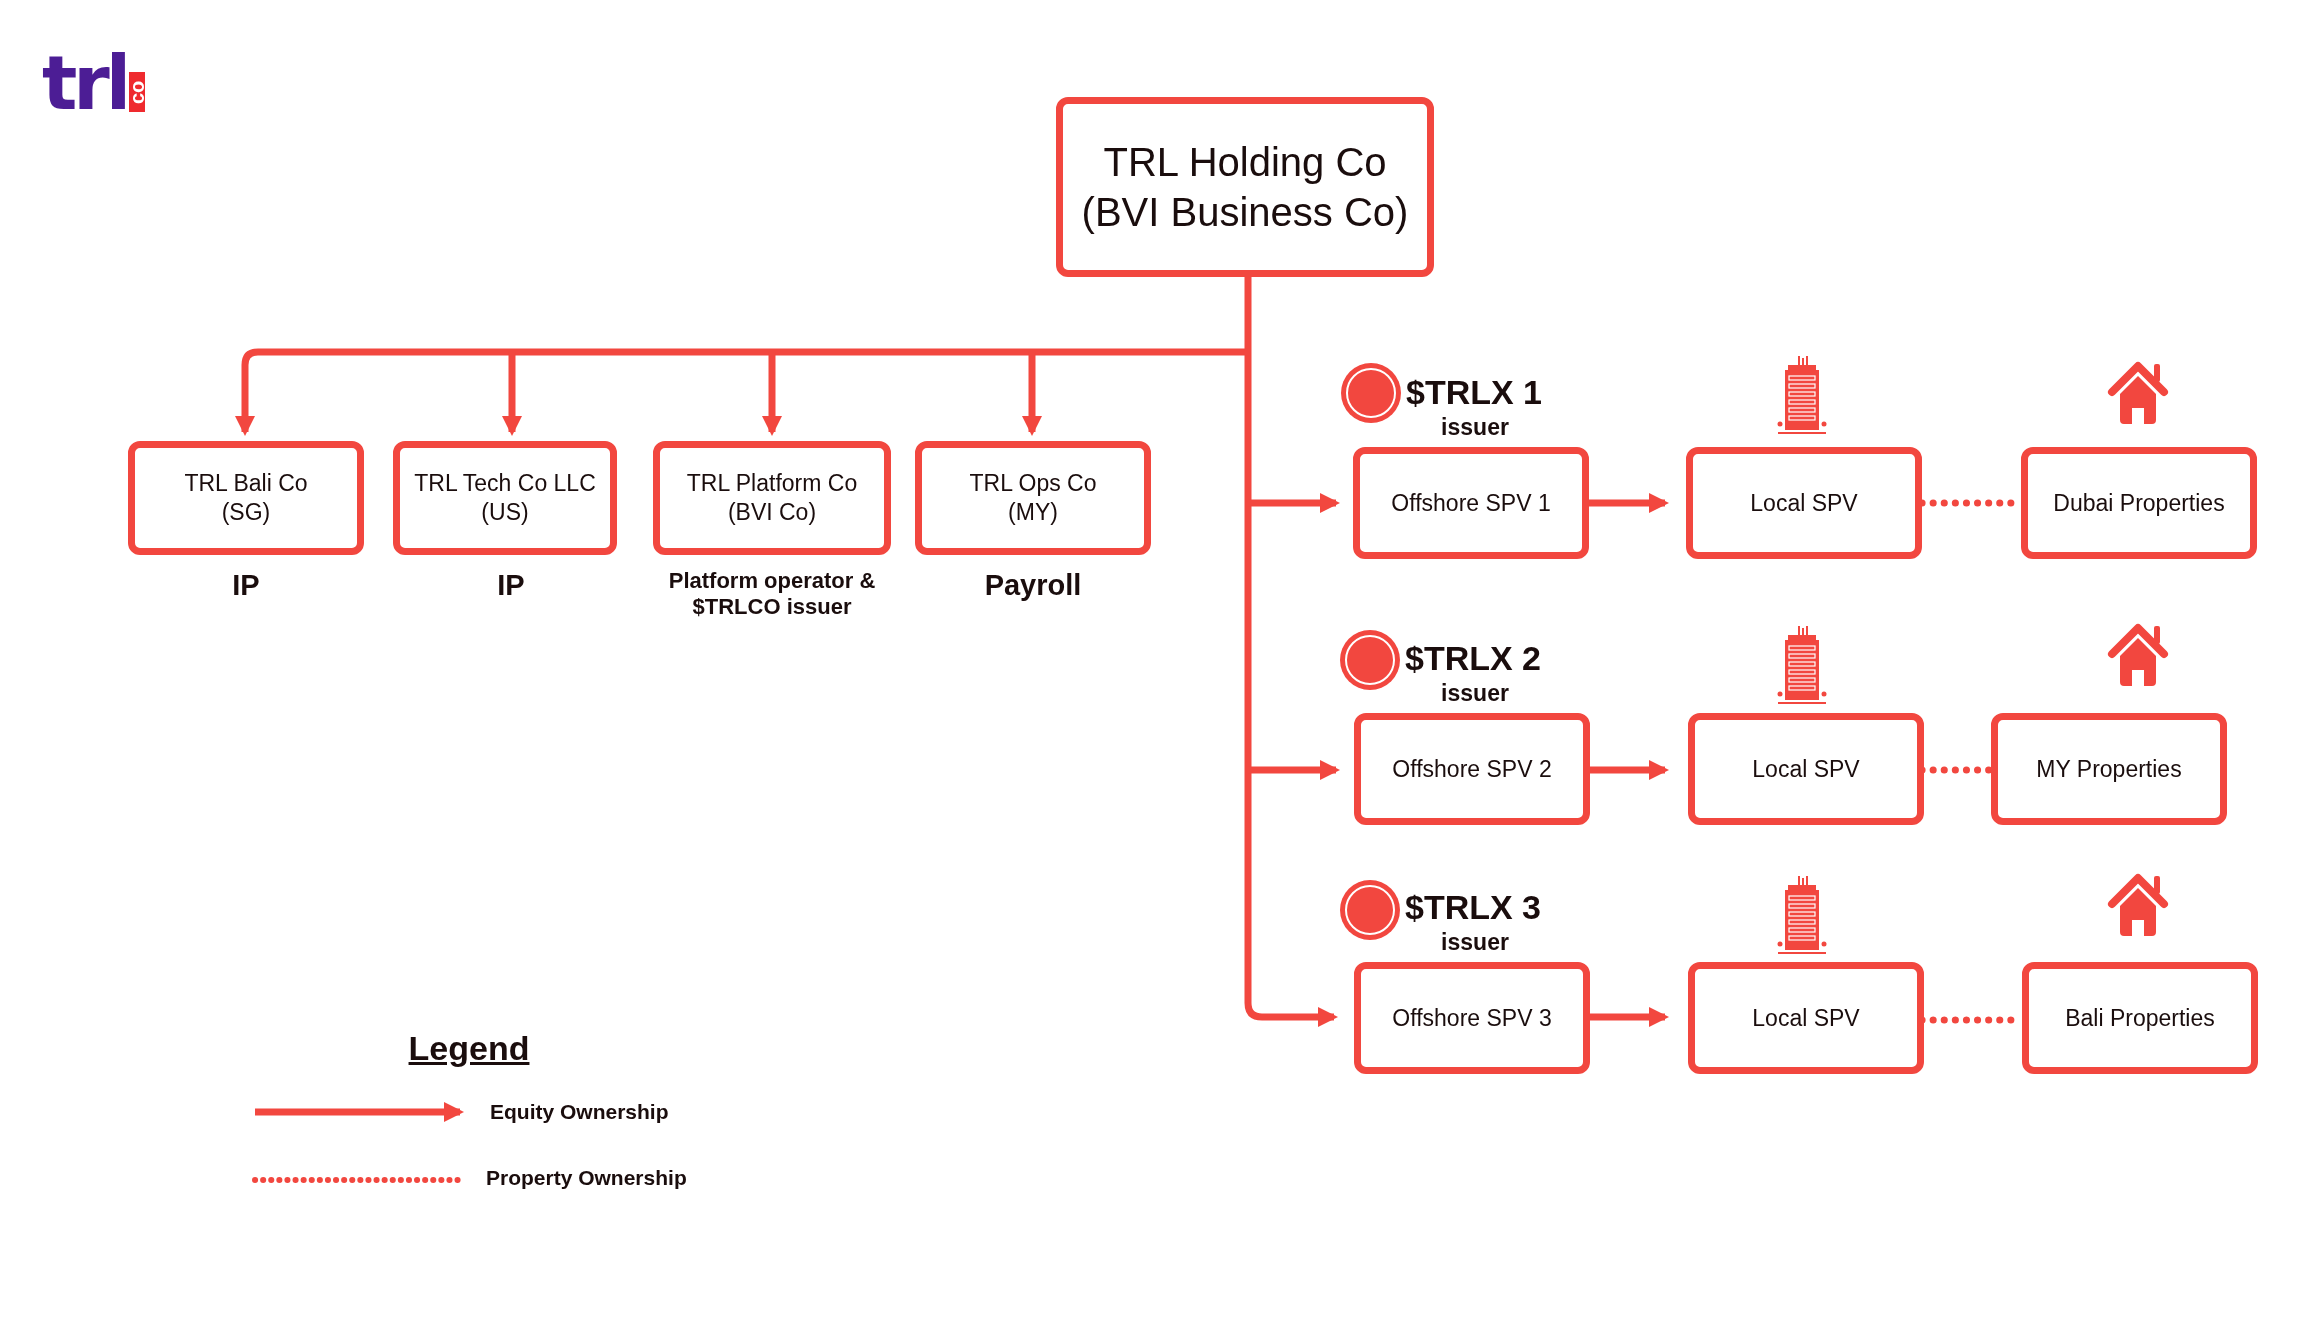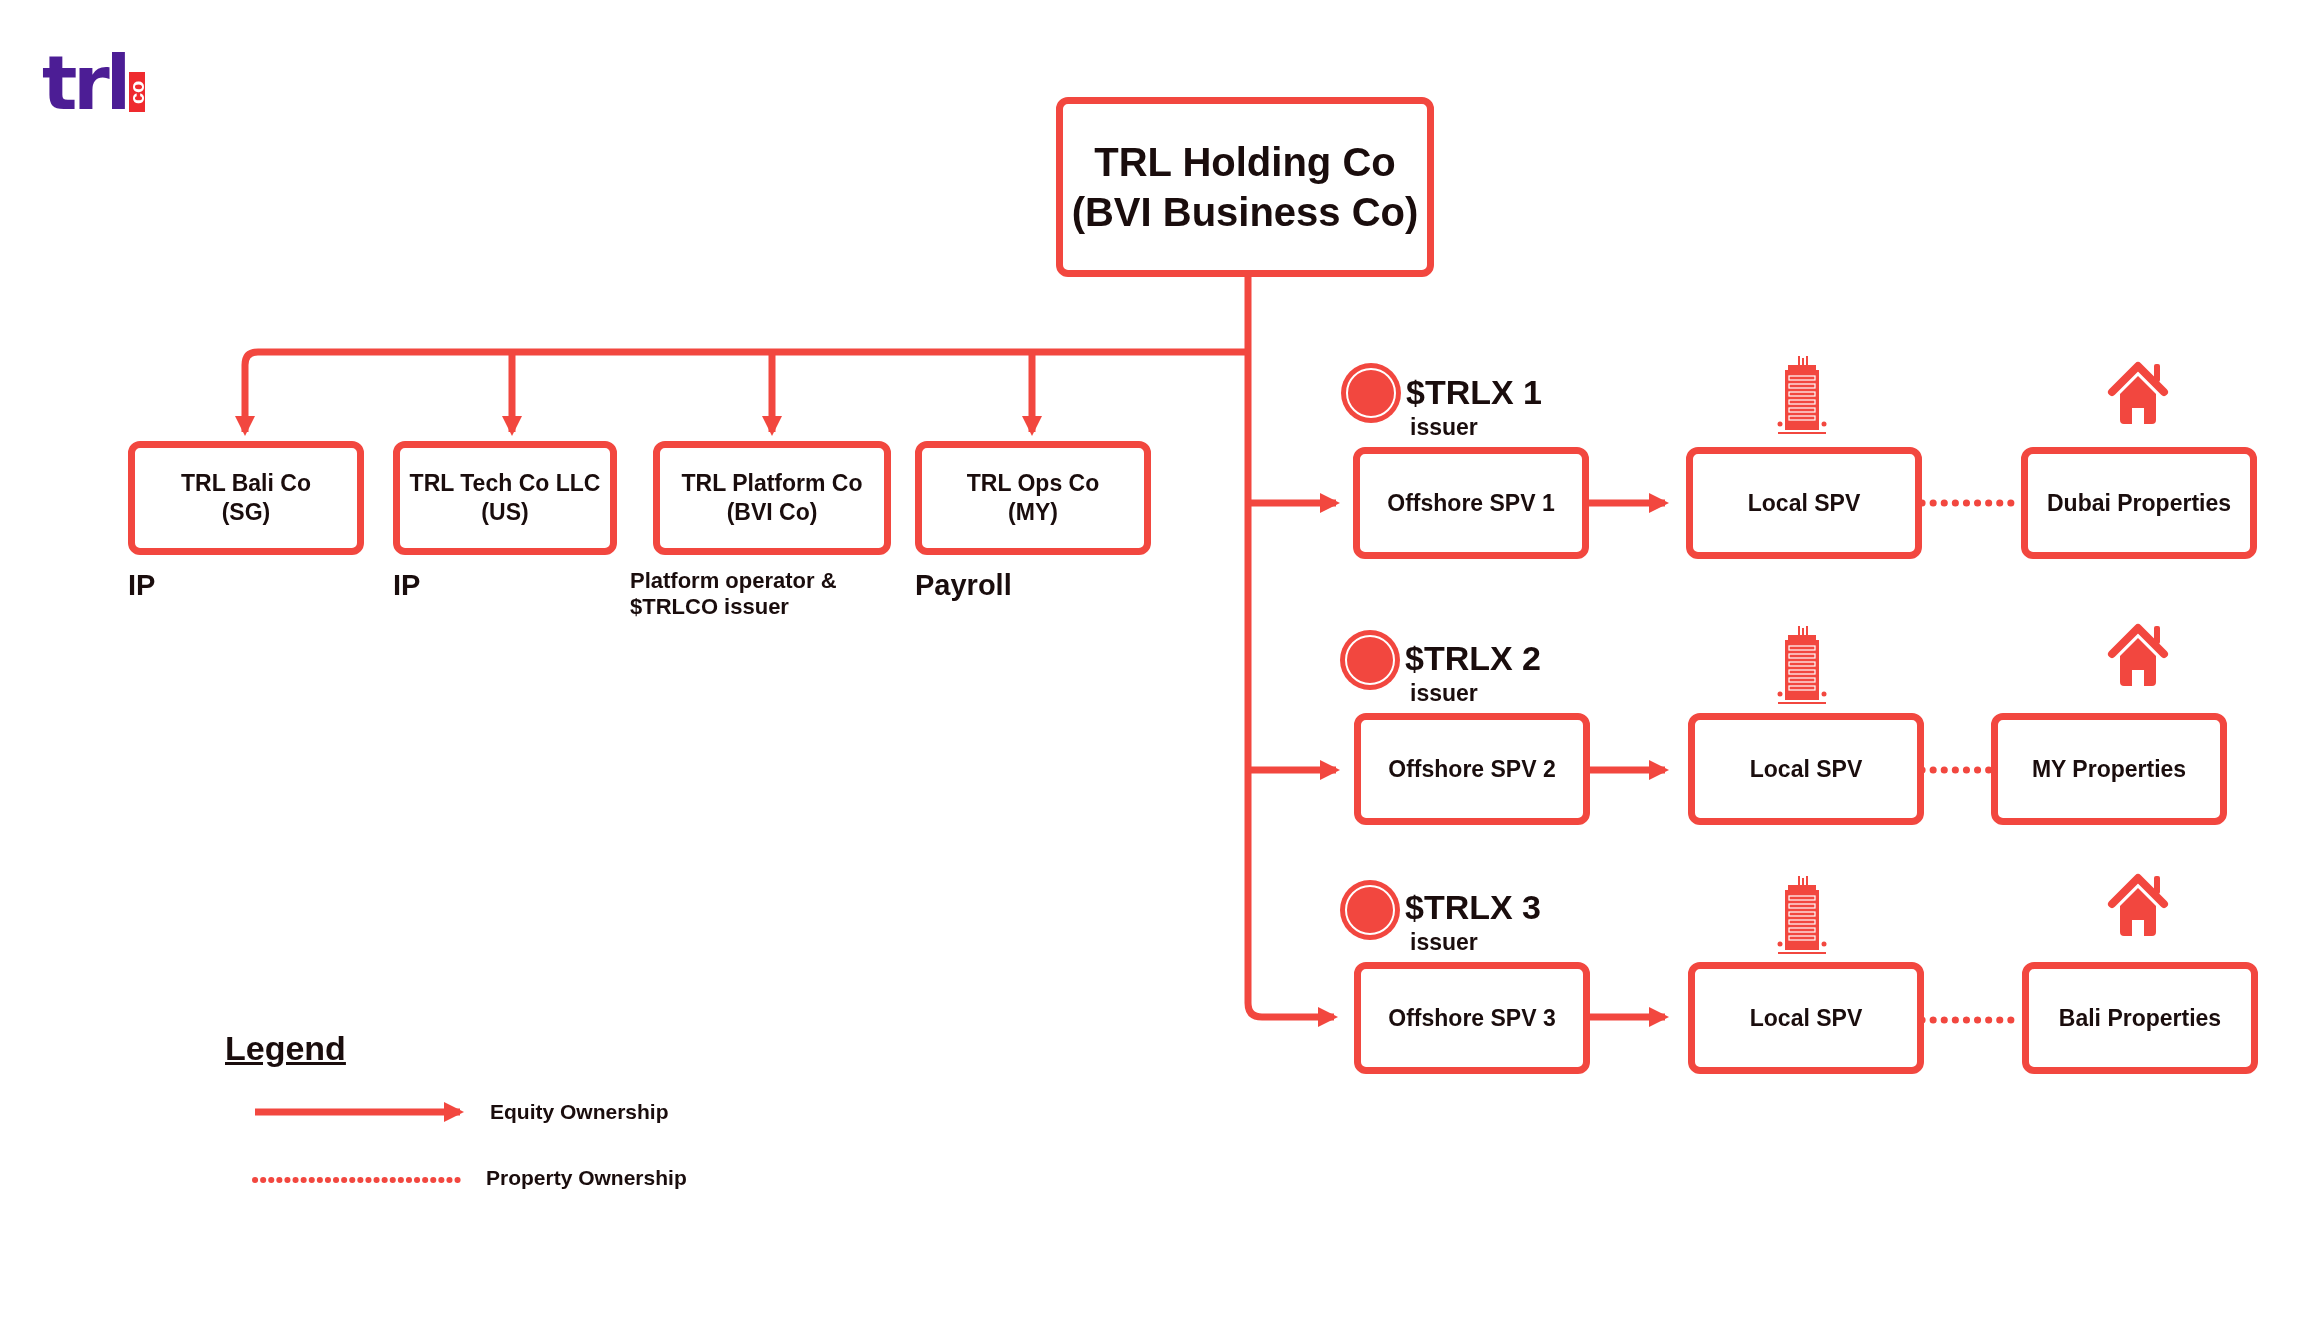--- a/index.html
+++ b/index.html
@@ -1,23 +1,23 @@
 <!DOCTYPE html>
 <html><head>
 <meta charset="utf-8">
 <style>
   html, body { margin: 0; padding: 0; background: #ffffff; }
   body { width: 2304px; height: 1333px; position: relative; overflow: hidden;
          font-family: "Liberation Sans", "DejaVu Sans", sans-serif; color: #1a0d0d; }
   #canvas { position: absolute; left: 0; top: 0; width: 2304px; height: 1333px; }
   .box { position: absolute; box-sizing: border-box; border: 7px solid #f2473f; border-radius: 12px;
          background: #ffffff; display: flex; align-items: center; justify-content: center;
-         text-align: center; font-weight: bold; line-height: 1.25; }
+         text-align: center; font-weight: normal; line-height: 1.25; }
   .box span { display: block; }
-  .lbl { position: absolute; text-align: left; font-weight: bold; line-height: 1.2; }
+  .lbl { position: absolute; text-align: center; font-weight: bold; line-height: 1.2; }
   .logo { position: absolute; left: 42px; top: 48px; height: 70px; display: flex; align-items: flex-end; }
   .logo .main { font-size: 74px; font-weight: 900; color: #4c1d95; letter-spacing: -4px; line-height: 70px; font-family: "DejaVu Sans", sans-serif; }
   .logo .sub { writing-mode: vertical-rl; transform: rotate(180deg); font-size: 20px; font-weight: bold; color: #ef2a2e; background: #ef2a2e; color: #fff; width: 16px; height: 40px; line-height: 16px; text-align: center; margin-left: 2px; margin-bottom: 6px; }
 </style>
 </head>
 <body>
 
 <svg id="canvas" width="2304" height="1333" viewBox="0 0 2304 1333">
   <defs>
     <marker id="arr" markerWidth="10" markerHeight="10" refX="8" refY="5" orient="auto" markerUnits="userSpaceOnUse">

